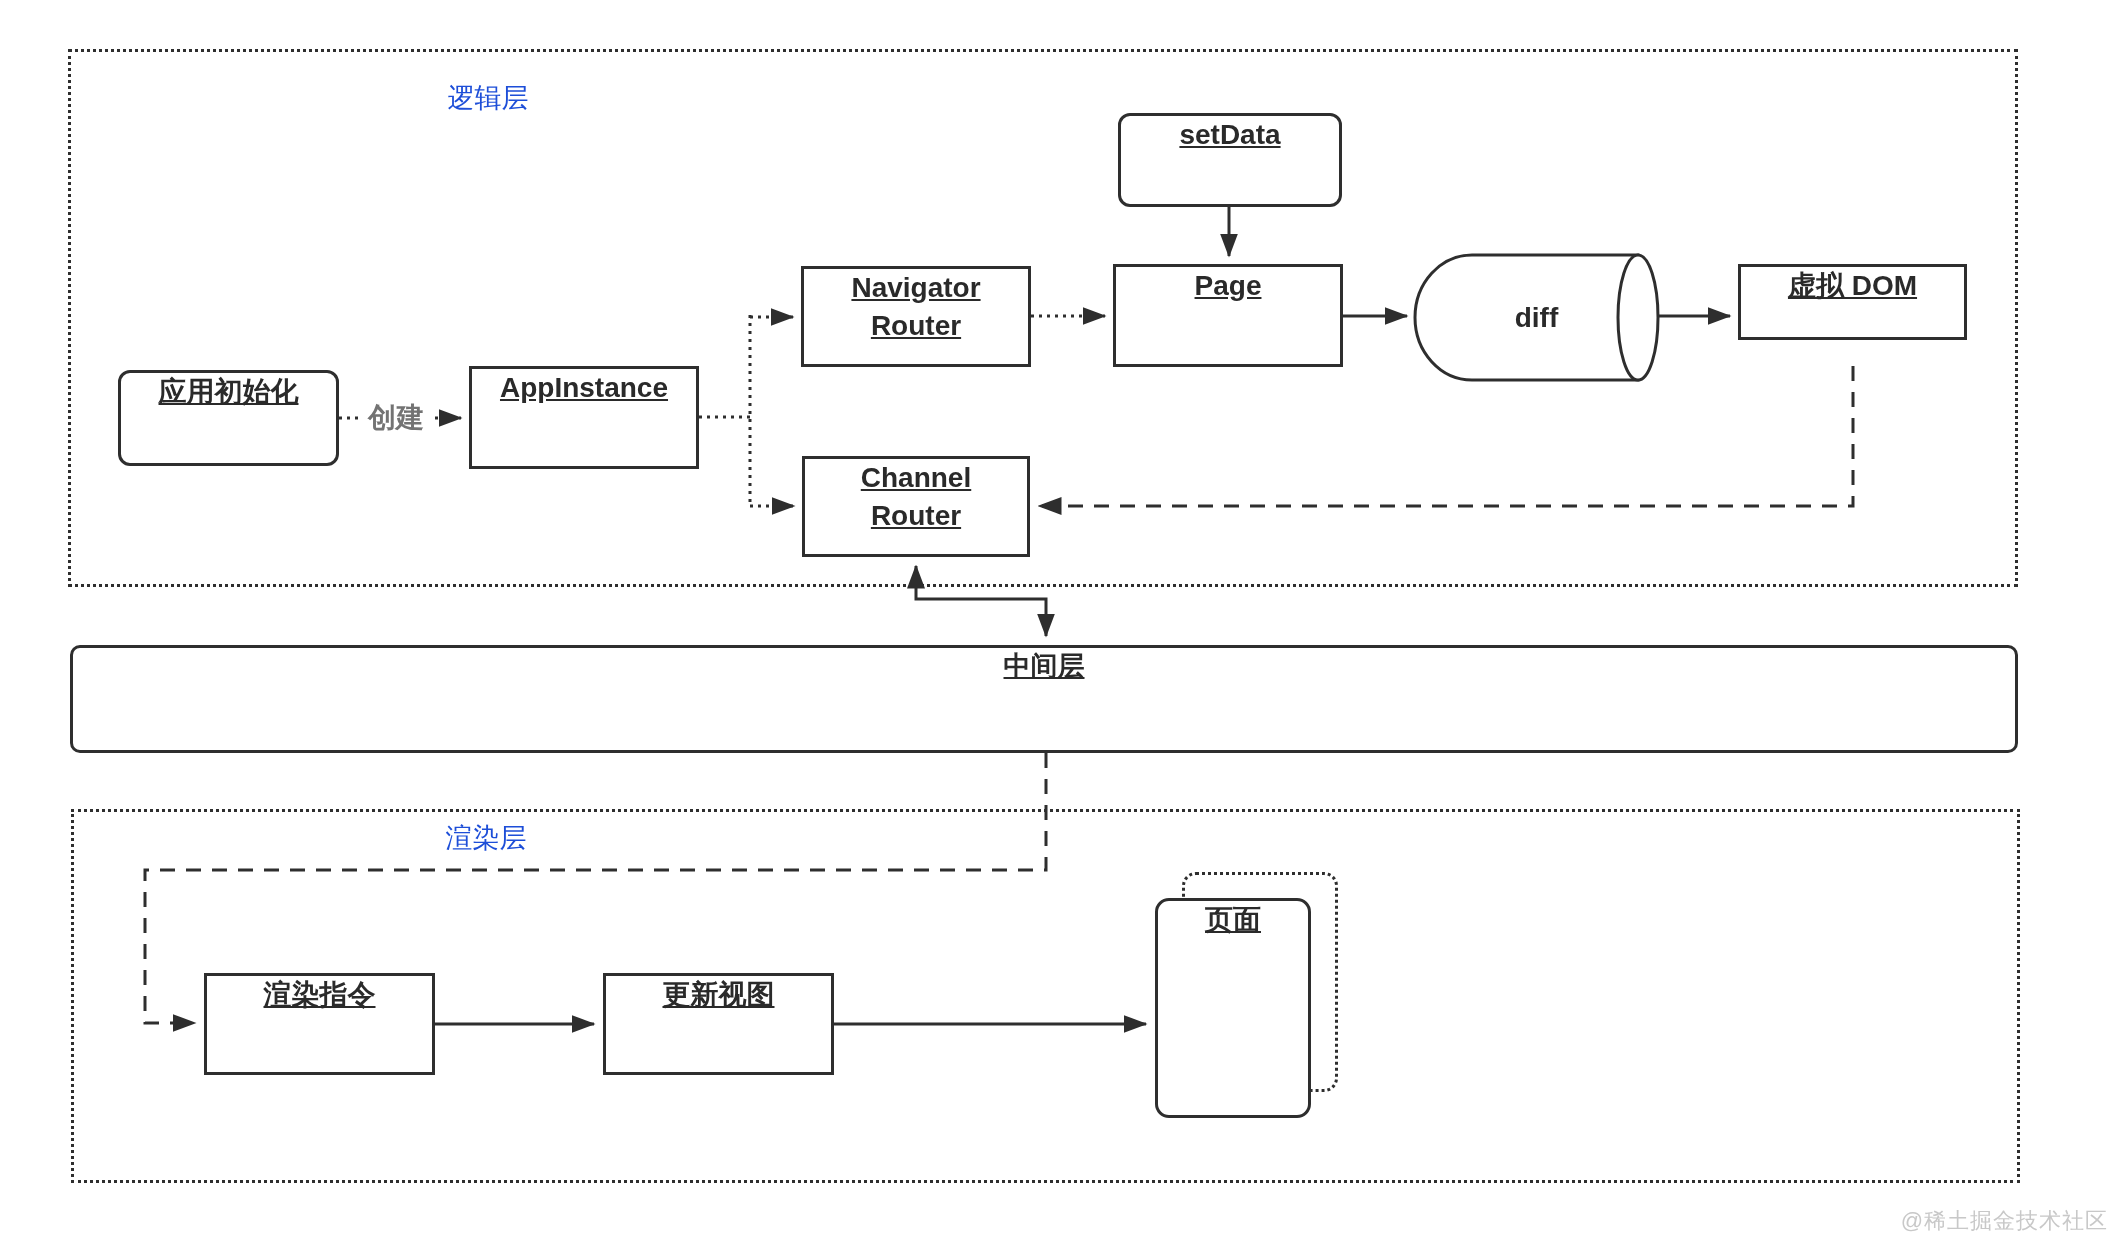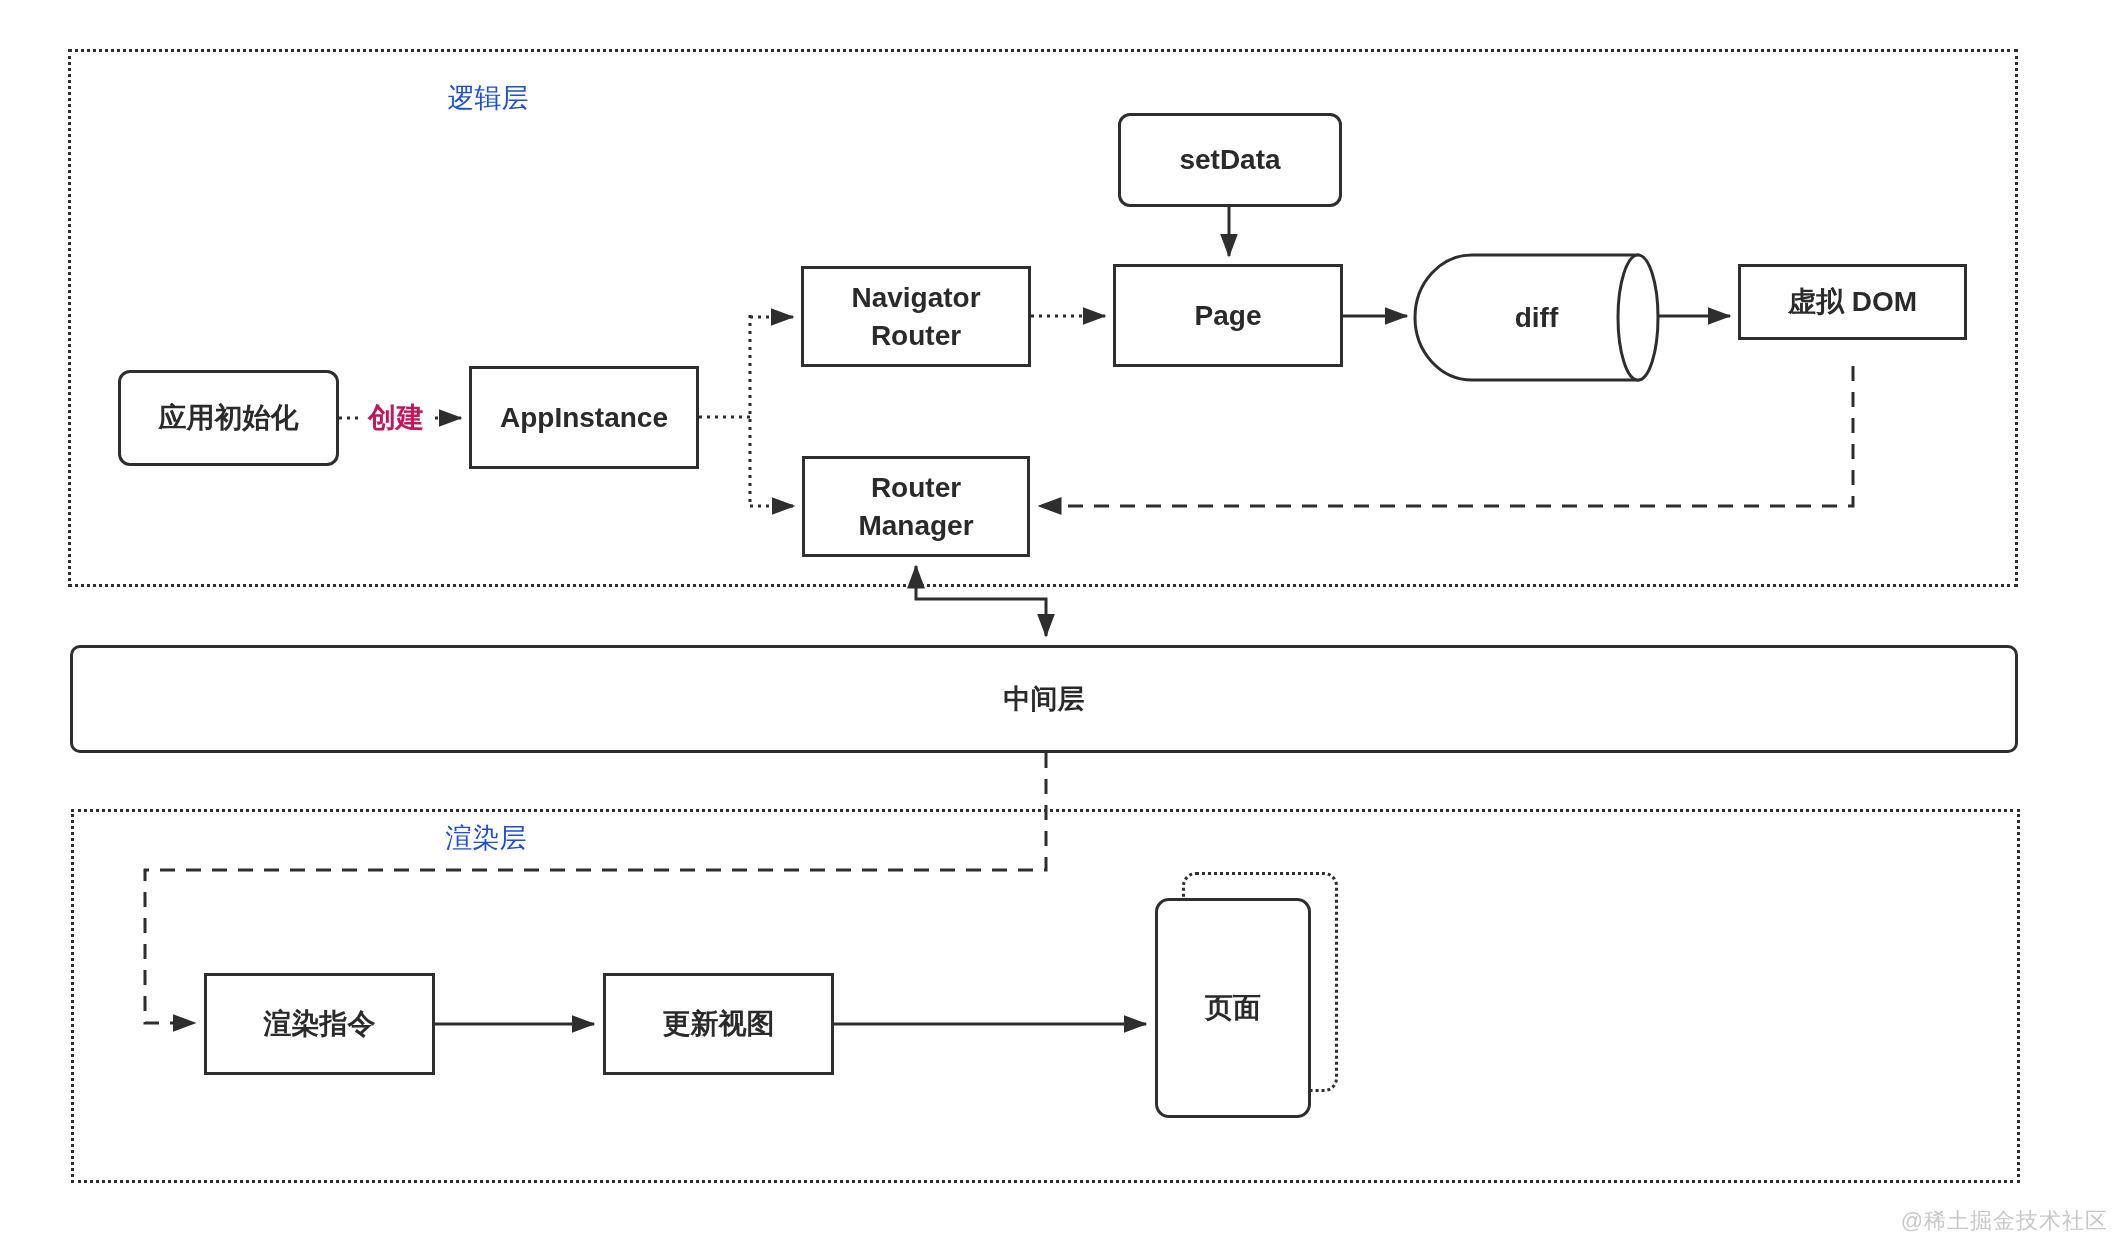--- a/index.html
+++ b/index.html
@@ -7,40 +7,40 @@
     position:relative;width:2116px;height:1240px;background:#ffffff;overflow:hidden;
     font-family:"Liberation Sans","DejaVu Sans",sans-serif;color:#2a2a2a;
   }
   .wires{position:absolute;left:0;top:0;width:2116px;height:1240px;}
   .layer{position:absolute;border:3px dotted #2e2e2e;box-sizing:border-box;background:transparent;}
   .layer-logic{left:68px;top:49px;width:1950px;height:538px;}
   .layer-render{left:71px;top:809px;width:1949px;height:374px;}
   .layer-label{position:absolute;transform:translateX(-50%);font-size:27px;font-weight:400;color:#1d4ed8;white-space:nowrap;}
   .node{
     position:absolute;background:#ffffff;border:3px solid #2e2e2e;box-sizing:border-box;
-    display:flex;align-items:center;justify-content:center;text-align:center;
-    font-size:28px;font-weight:700;color:#2a2a2a;line-height:1.35;
+    display:flex;align-items:flex-start;justify-content:center;text-align:center;
+    font-size:28px;font-weight:700;color:#2a2a2a;line-height:1.35;text-decoration:underline;
   }
   .rounded{border-radius:12px;}
   .node-app-init{left:118px;top:370px;width:221px;height:96px;}
   .node-app-instance{left:469px;top:366px;width:230px;height:103px;}
   .node-navigator{left:801px;top:266px;width:230px;height:101px;padding:0 30px;}
   .node-channel{left:802px;top:456px;width:228px;height:101px;padding:0 30px;}
   .node-setdata{left:1118px;top:113px;width:224px;height:94px;}
   .node-page{left:1113px;top:264px;width:230px;height:103px;}
   .node-vdom{left:1738px;top:264px;width:229px;height:76px;}
   .node-render-cmd{left:204px;top:973px;width:231px;height:102px;}
   .node-update-view{left:603px;top:973px;width:231px;height:102px;}
   .node-page-view-ghost{left:1182px;top:872px;width:156px;height:220px;border:3px dotted #2e2e2e;border-radius:14px;background:#ffffff;}
   .node-page-view{left:1155px;top:898px;width:156px;height:220px;border-radius:14px;}
   .diff-label{position:absolute;left:1415px;top:255px;width:243px;height:125px;display:flex;align-items:center;justify-content:center;font-size:28px;font-weight:700;pointer-events:none;background:transparent;border:none;}
   .node-middle{left:70px;top:645px;width:1948px;height:108px;border-radius:10px;font-weight:600;font-size:27px;}
   .edge-label{
     position:absolute;transform:translate(-50%,-50%);background:#ffffff;padding:0 6px;
-    font-size:28px;font-weight:700;color:#be185d;white-space:nowrap;
+    font-size:28px;font-weight:700;color:#737373;white-space:nowrap;
   }
   .watermark{position:absolute;right:8px;top:1206px;font-size:22px;color:#c8c8c8;letter-spacing:1px;}
 </style>
 </head>
 <body>
 
 <div class="canvas">
 
   <svg class="wires" viewBox="0 0 2116 1240" xmlns="http://www.w3.org/2000/svg">
     <defs>
@@ -97,21 +97,21 @@
 
   <div class="node node-navigator">
     <span>Navigator Router</span>
   </div>
 
   <div class="node node-app-instance">
     <span>AppInstance</span>
   </div>
 
   <div class="node node-channel">
-    <span>Router Manager</span>
+    <span>Channel Router</span>
   </div>
 
   <div class="node rounded node-setdata">
     <span>setData</span>
   </div>
 
   <div class="node node-page">
     <span>Page</span>
   </div>
 

